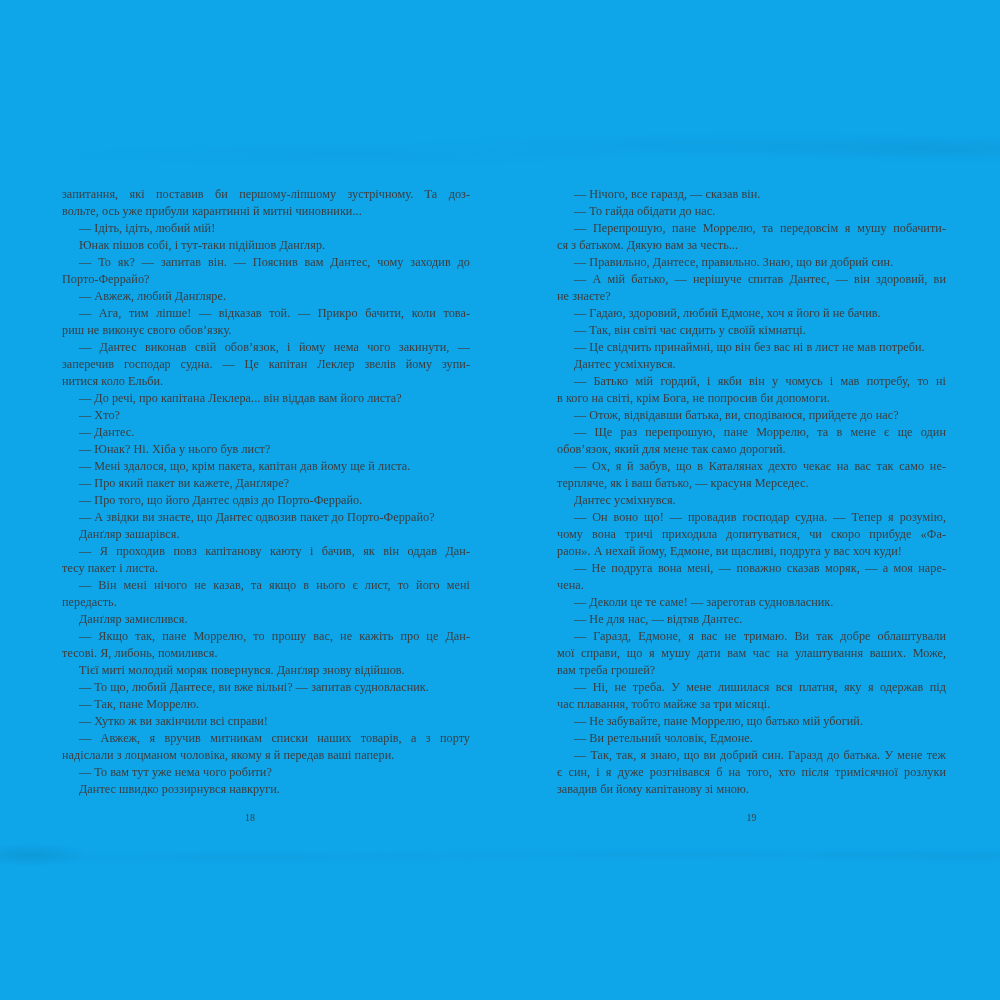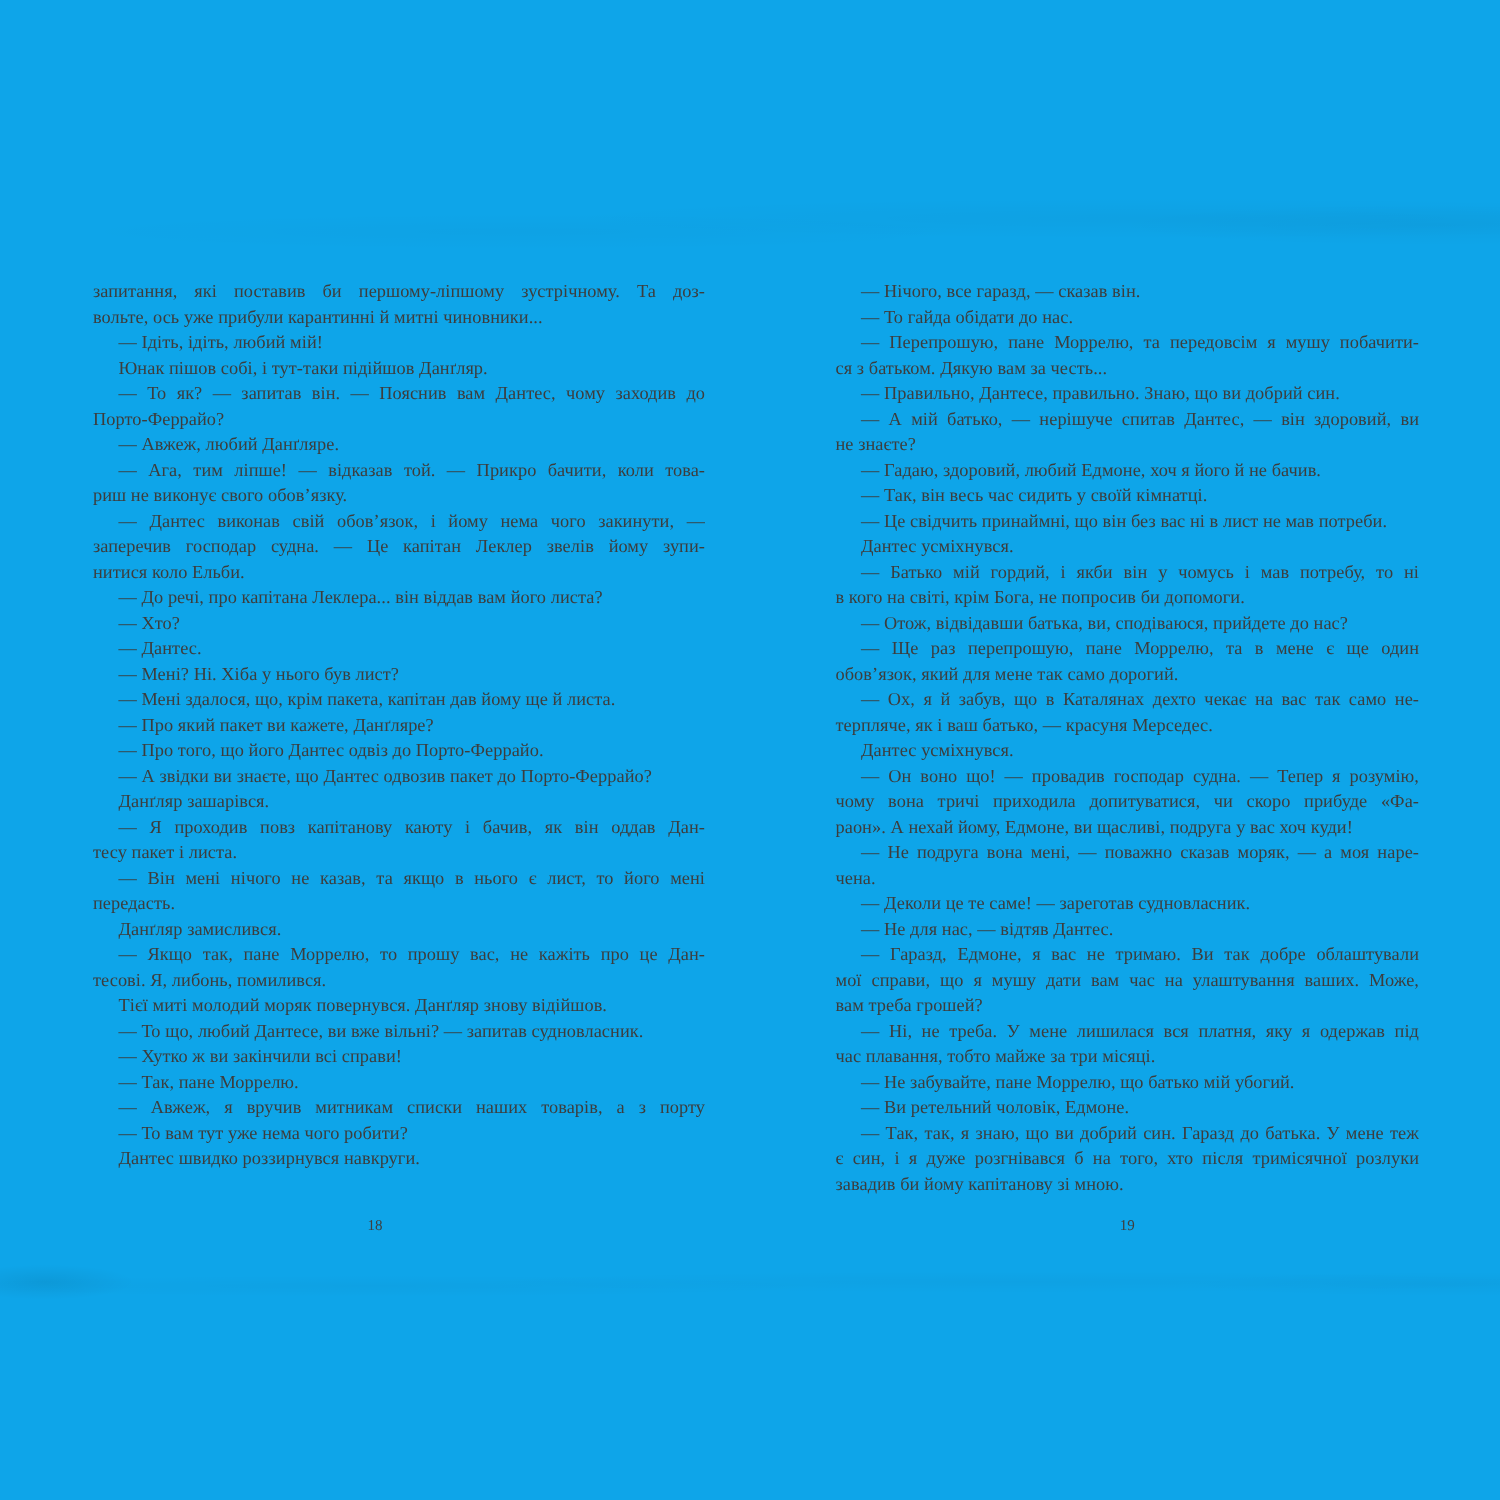--- a/index.html
+++ b/index.html
@@ -86,52 +86,53 @@
       <div class="line last">Порто-Феррайо?</div>
       <div class="line ind last">— Авжеж, любий Данґляре.</div>
       <div class="line ind">— Ага, тим ліпше! — відказав той. — Прикро бачити, коли това-</div>
       <div class="line last">риш не виконує свого обов’язку.</div>
       <div class="line ind">— Дантес виконав свій обов’язок, і йому нема чого закинути, —</div>
       <div class="line">заперечив господар судна. — Це капітан Леклер звелів йому зупи-</div>
       <div class="line last">нитися коло Ельби.</div>
       <div class="line ind last">— До речі, про капітана Леклера... він віддав вам його листа?</div>
       <div class="line ind last">— Хто?</div>
       <div class="line ind last">— Дантес.</div>
-      <div class="line ind last">— Мені? Ні. Хіба у нього був лист?</div>
+      <div class="line ind last">— Юнак? Ні. Хіба у нього був лист?</div>
       <div class="line ind last">— Мені здалося, що, крім пакета, капітан дав йому ще й листа.</div>
       <div class="line ind last">— Про який пакет ви кажете, Данґляре?</div>
       <div class="line ind last">— Про того, що його Дантес одвіз до Порто-Феррайо.</div>
       <div class="line ind last">— А звідки ви знаєте, що Дантес одвозив пакет до Порто-Феррайо?</div>
       <div class="line ind last">Данґляр зашарівся.</div>
       <div class="line ind">— Я проходив повз капітанову каюту і бачив, як він оддав Дан-</div>
       <div class="line last">тесу пакет і листа.</div>
       <div class="line ind">— Він мені нічого не казав, та якщо в нього є лист, то його мені</div>
       <div class="line last">передасть.</div>
       <div class="line ind last">Данґляр замислився.</div>
       <div class="line ind">— Якщо так, пане Моррелю, то прошу вас, не кажіть про це Дан-</div>
       <div class="line last">тесові. Я, либонь, помилився.</div>
       <div class="line ind last">Тієї миті молодий моряк повернувся. Данґляр знову відійшов.</div>
       <div class="line ind last">— То що, любий Дантесе, ви вже вільні? — запитав судновласник.</div>
+      <div class="line ind last">— Так, пане Моррелю.</div>
       <div class="line ind last">— Хутко ж ви закінчили всі справи!</div>
-      <div class="line ind last">— Так, пане Моррелю.</div>
       <div class="line ind">— Авжеж, я вручив митникам списки наших товарів, а з порту</div>
+      <div class="line last">надіслали з лоцманом чоловіка, якому я й передав ваші папери.</div>
       <div class="line ind last">— То вам тут уже нема чого робити?</div>
       <div class="line ind last">Дантес швидко роззирнувся навкруги.</div>
     </div>
 
   <div class="page-column right">
       <div class="line ind last">— Нічого, все гаразд, — сказав він.</div>
       <div class="line ind last">— То гайда обідати до нас.</div>
       <div class="line ind">— Перепрошую, пане Моррелю, та передовсім я мушу побачити-</div>
       <div class="line last">ся з батьком. Дякую вам за честь...</div>
       <div class="line ind last">— Правильно, Дантесе, правильно. Знаю, що ви добрий син.</div>
       <div class="line ind">— А мій батько, — нерішуче спитав Дантес, — він здоровий, ви</div>
       <div class="line last">не знаєте?</div>
       <div class="line ind last">— Гадаю, здоровий, любий Едмоне, хоч я його й не бачив.</div>
-      <div class="line ind last">— Так, він весь час сидить у своїй кімнатці.</div>
+      <div class="line ind last">— Так, він світі час сидить у своїй кімнатці.</div>
       <div class="line ind last">— Це свідчить принаймні, що він без вас ні в лист не мав потреби.</div>
       <div class="line ind last">Дантес усміхнувся.</div>
       <div class="line ind">— Батько мій гордий, і якби він у чомусь і мав потребу, то ні</div>
       <div class="line last">в кого на світі, крім Бога, не попросив би допомоги.</div>
       <div class="line ind last">— Отож, відвідавши батька, ви, сподіваюся, прийдете до нас?</div>
       <div class="line ind">— Ще раз перепрошую, пане Моррелю, та в мене є ще один</div>
       <div class="line last">обов’язок, який для мене так само дорогий.</div>
       <div class="line ind">— Ох, я й забув, що в Каталянах дехто чекає на вас так само не-</div>
       <div class="line last">терпляче, як і ваш батько, — красуня Мерседес.</div>
       <div class="line ind last">Дантес усміхнувся.</div>

